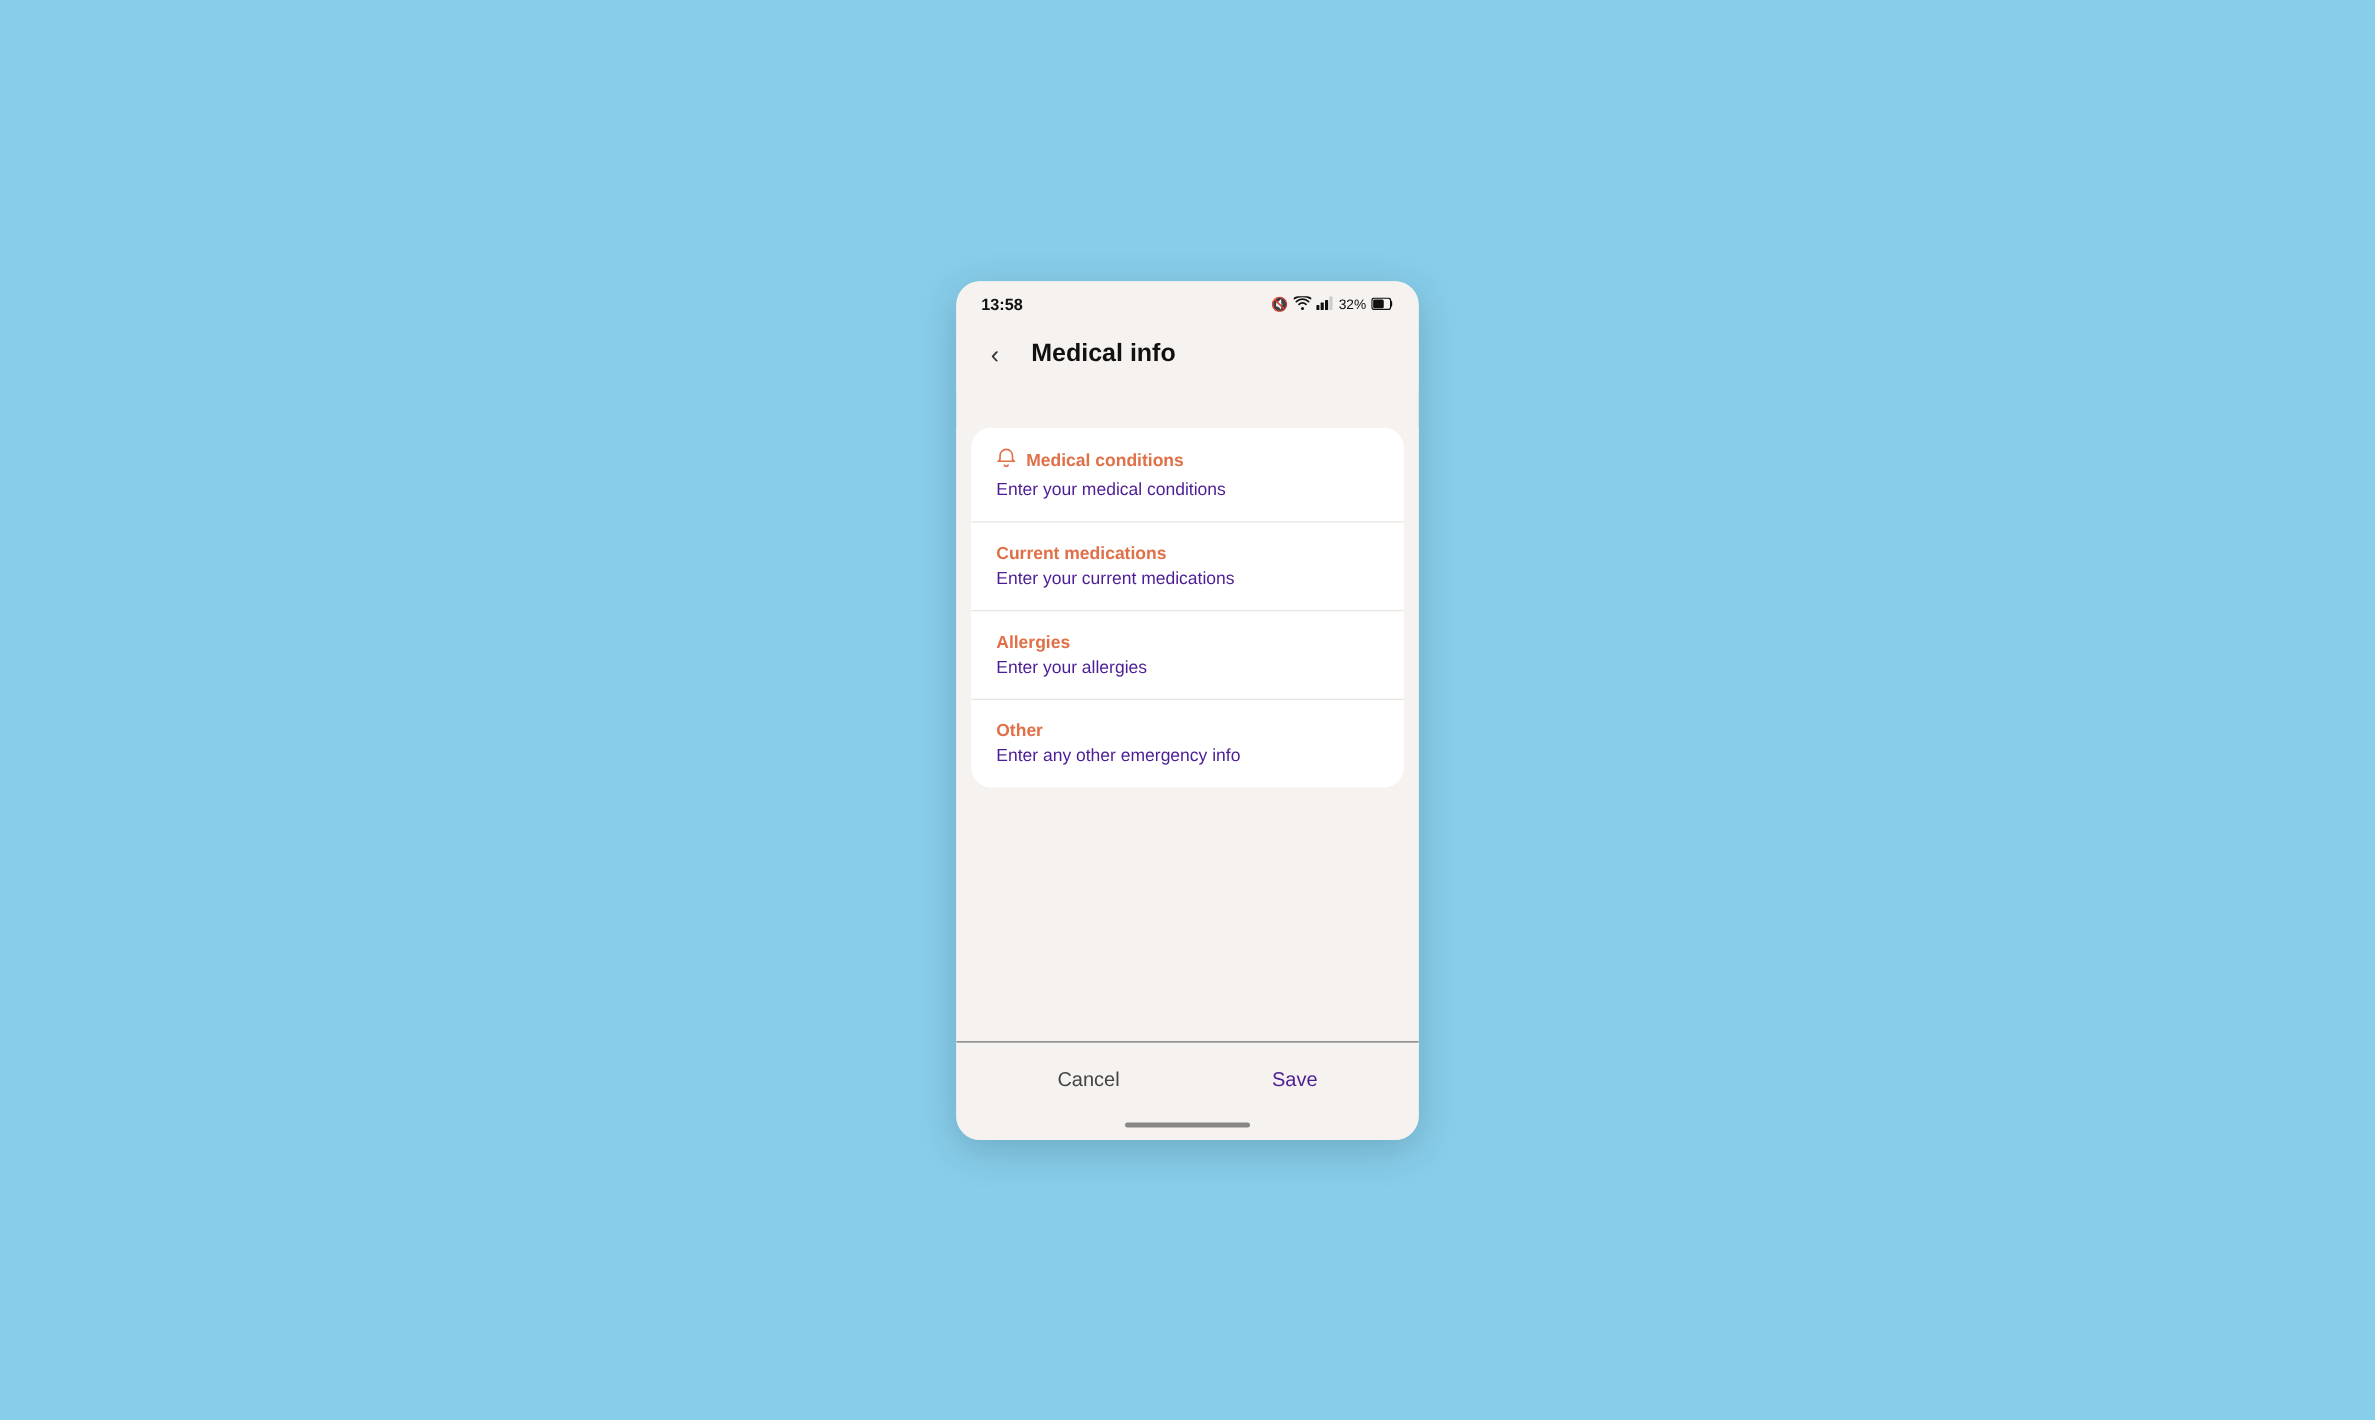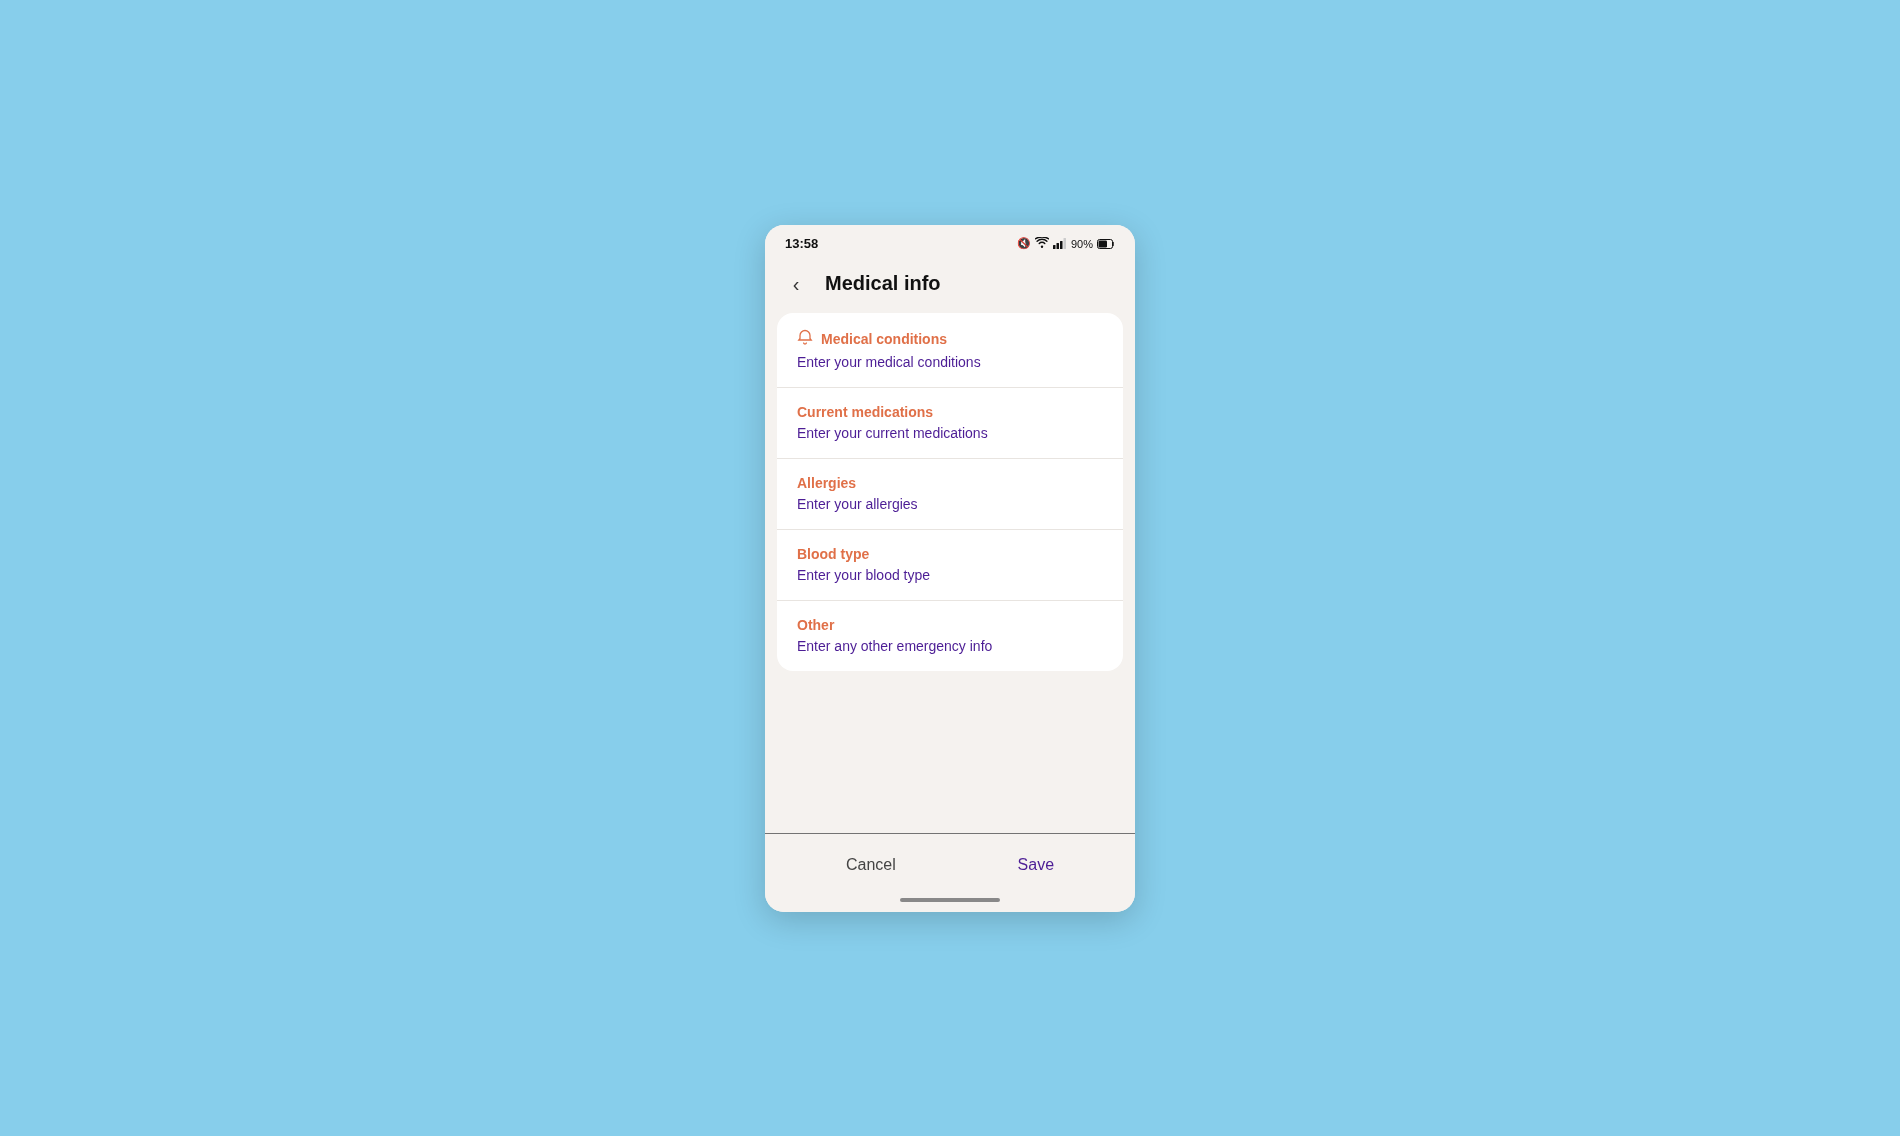--- a/index.html
+++ b/index.html
@@ -84,20 +84,21 @@
       font-weight: 600;
       color: #111;
     }
 
     
     .content {
       flex: 1;
       overflow-y: auto;
       background-color: #f5f2ef;
       padding: 0 0 10px 0;
+      margin-top: 29px;
     }
 
     
     .card {
       background-color: #ffffff;
       border-radius: 16px;
       margin: 0 12px 10px 12px;
       overflow: hidden;
     }
 
@@ -209,21 +210,21 @@
 
         <span>
           <svg width="14" height="11" viewBox="0 0 14 11" fill="#111">
             <rect x="0" y="7" width="2.5" height="4" rx="0.5"></rect>
             <rect x="3.5" y="5" width="2.5" height="6" rx="0.5"></rect>
             <rect x="7" y="3" width="2.5" height="8" rx="0.5"></rect>
             <rect x="10.5" y="0" width="2.5" height="11" rx="0.5" fill="#ccc"></rect>
           </svg>
         </span>
 
-        <span class="status-icon-text">90%</span>
+        <span class="status-icon-text">32%</span>
         <span>
           <svg width="18" height="10" viewBox="0 0 18 10" fill="none">
             <rect x="0.5" y="0.5" width="15" height="9" rx="2" stroke="#111" stroke-width="1"></rect>
             <rect x="1.5" y="1.5" width="8.5" height="7" rx="1.2" fill="#111"></rect>
             <path d="M16 3.5v3" stroke="#111" stroke-width="1.5" stroke-linecap="round"></path>
           </svg>
         </span>
       </div>
     </div>
 
@@ -257,26 +258,20 @@
           <span class="field-placeholder">Enter your current medications</span>
         </div>
 
         <div class="field-item">
           <div class="field-header">
             <span class="field-label">Allergies</span>
           </div>
           <span class="field-placeholder">Enter your allergies</span>
         </div>
 
-        <div class="field-item">
-          <div class="field-header">
-            <span class="field-label">Blood type</span>
-          </div>
-          <span class="field-placeholder">Enter your blood type</span>
-        </div>
 
         <div class="field-item">
           <div class="field-header">
             <span class="field-label">Other</span>
           </div>
           <span class="field-placeholder">Enter any other emergency info</span>
         </div>
 
       </div>
     </div>

